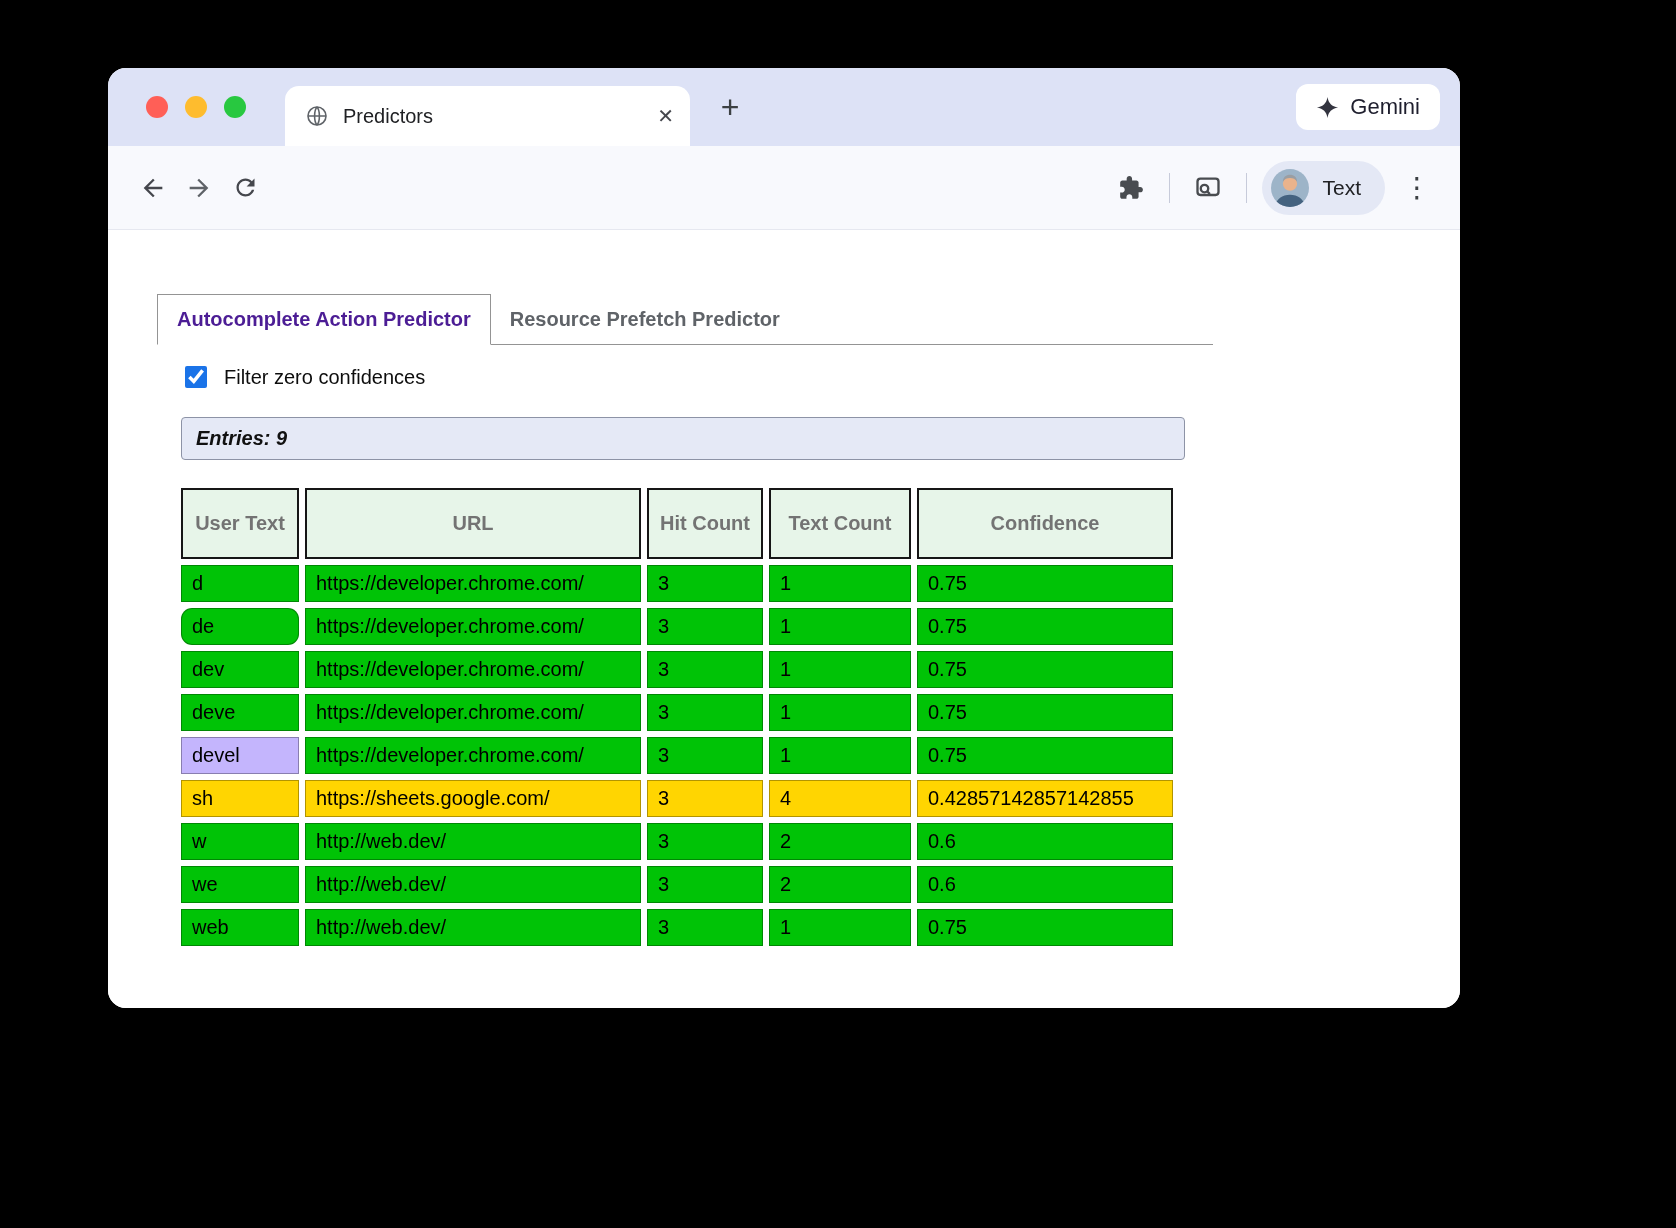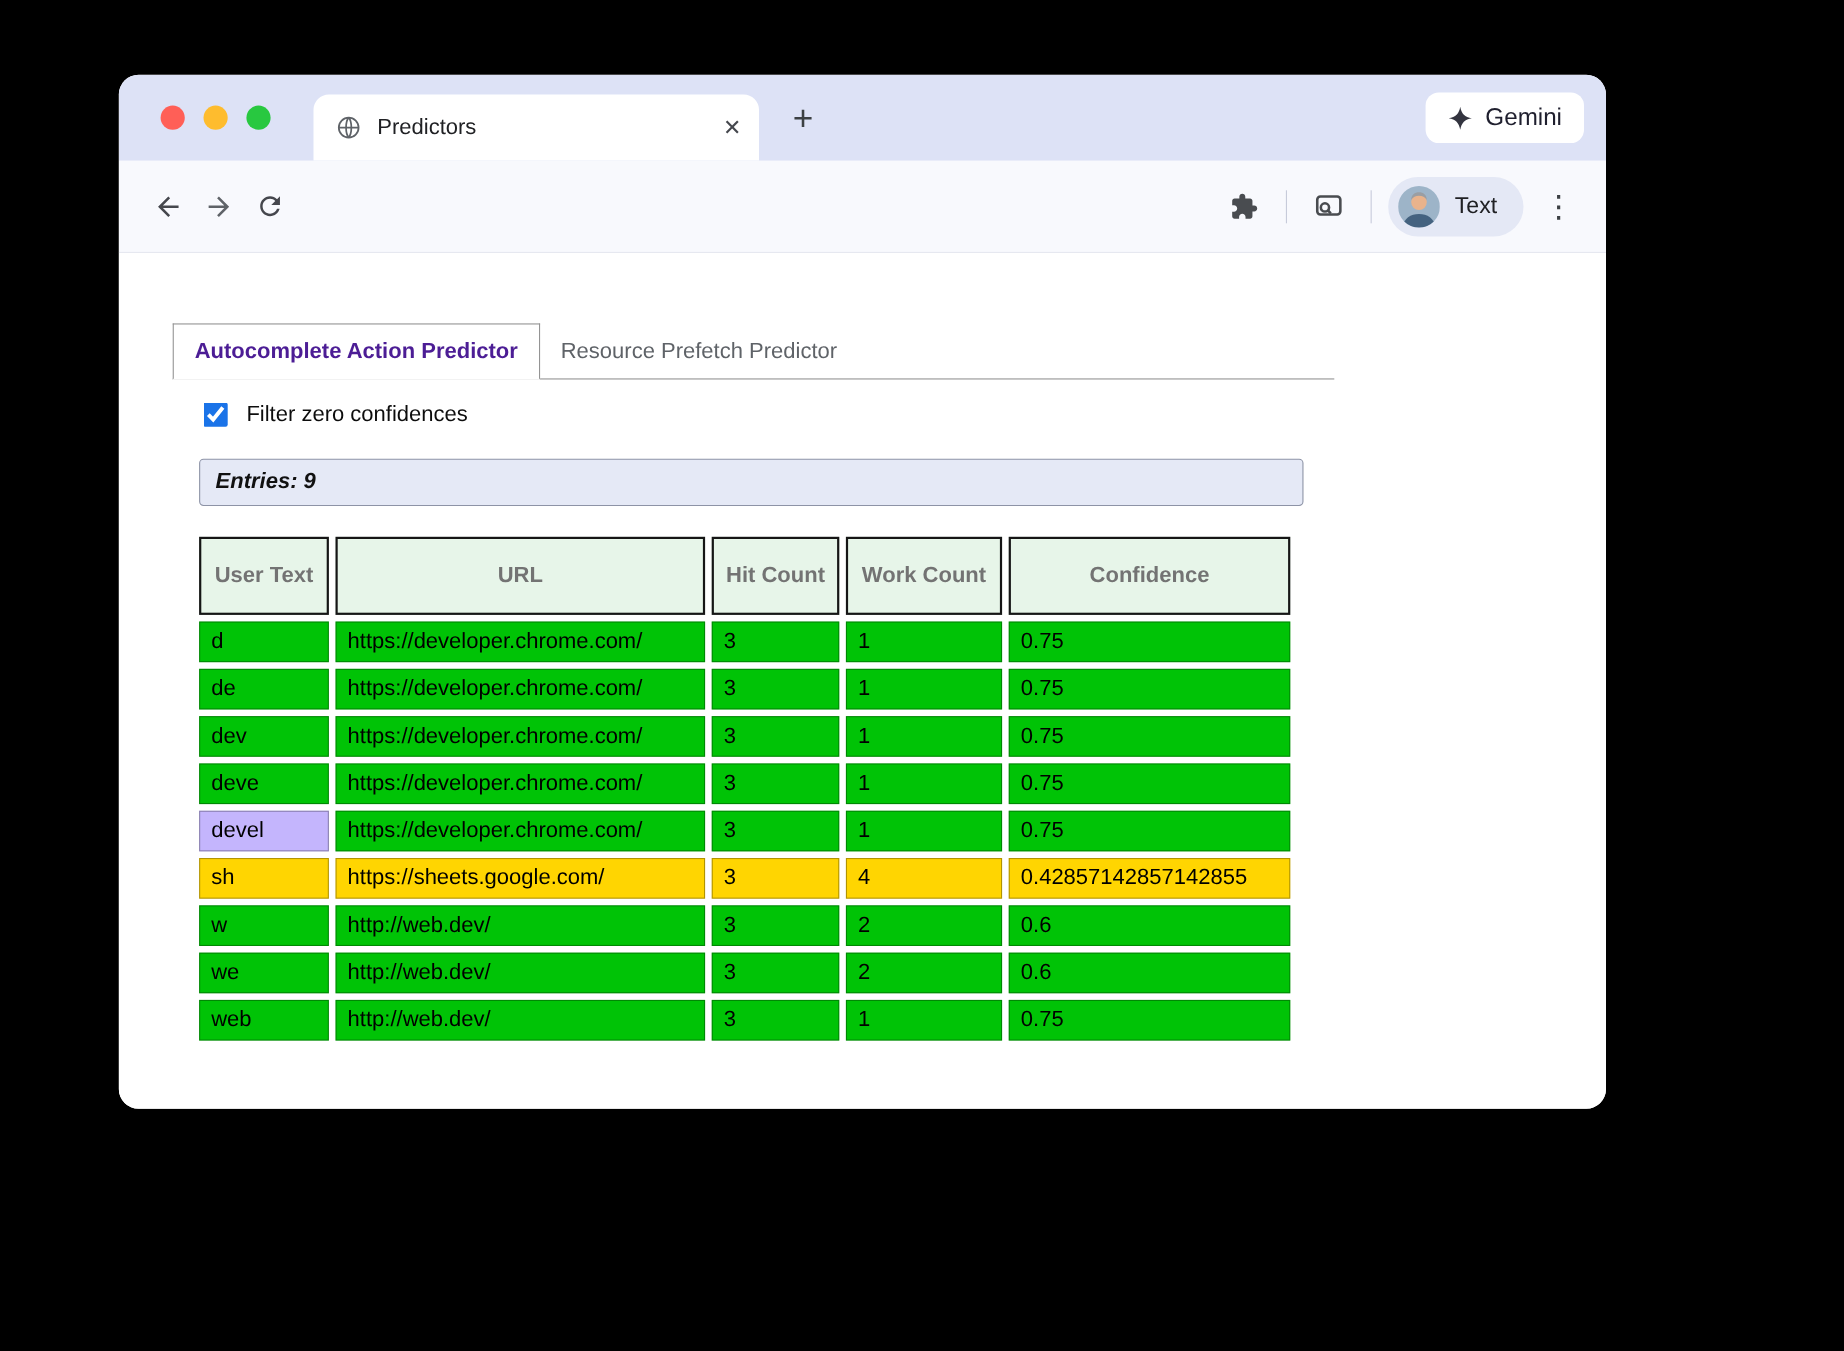--- a/index.html
+++ b/index.html
@@ -56,21 +56,21 @@
   .url-text { margin-left:16px; font-size:21px; color:#202124; flex:1; white-space:nowrap; }
   .right-group { margin-left:auto; display:flex; align-items:center; gap:15px; }
   .sep { width:1px; height:30px; background:#c7cbda; }
   .profile-pill { height:54px; background:#e4e8f5; border-radius:27px; display:flex; align-items:center; gap:13px; padding:0 24px 0 9px; }
   .avatar { width:38px; height:38px; border-radius:50%; overflow:hidden; flex:none; }
   .profile-name { font-size:21px; color:#202124; }
   .menu-dots { font-size:28px; color:#3c4043; width:34px; text-align:center; }
   
   .content { background:#fff; height:778px; box-sizing:border-box; padding:64px 0 0 49px; }
   .page-tabs { display:flex; align-items:flex-end; border-bottom:1px solid #949494; width:1056px; }
-  .ptab { font-size:20px; padding:13px 19px; white-space:nowrap; }
+  .ptab { font-size:20px; padding:13px 19px; white-space:nowrap;font-weight:bold; }
   .ptab.active { font-weight:700; color:#4c1d95; background:#fff; border:1px solid #949494; border-bottom:1px solid #fff; margin-bottom:-1px; }
   .ptab.inactive { color:#5f6368; }
   .pred-body { margin-left:24px; margin-top:18px; }
   .filter-row { display:flex; align-items:center; gap:14px; font-size:20px; color:#0d0d0d; }
   .filter-row input { width:22px; height:22px; }
   .entries { margin-top:26px; width:1004px; box-sizing:border-box; background:#e5e9f6;
     border:1px solid #8d93a6; border-radius:4px; padding:9px 14px; font-size:20px; font-weight:700; color:#111;font-style:italic; }
   table.pred { margin-top:22px; margin-left:-6px; border-collapse:separate; border-spacing:6px; table-layout:fixed; }
   table.pred th { background:#e7f5e9; border:2px solid #161616; font-size:20px; font-weight:700;
     padding:22px 10px; box-sizing:border-box; color:#737373; }
@@ -181,34 +181,34 @@
             <col class="c2">
             <col class="c3">
             <col class="c4">
             <col class="c5">
           </colgroup>
         <thead>
           <tr>
               <th style="background-color: rgb(231, 245, 233);">User Text</th>
               <th style="background-color: rgb(231, 245, 233);">URL</th>
               <th style="background-color: rgb(231, 245, 233);">Hit Count</th>
-              <th style="background-color: rgb(231, 245, 233);">Work Count</th>
+              <th style="background-color: rgb(231, 245, 233);">Text Count</th>
               <th style="background-color: rgb(231, 245, 233);">Confidence</th>
             </tr>
         </thead>
         <tbody>
             <tr>
     <td style="background-color: rgb(0, 195, 6);">d</td>
     <td style="background-color: rgb(0, 195, 6);">https://developer.chrome.com/</td>
     <td style="background-color: rgb(0, 195, 6);">3</td>
     <td style="background-color: rgb(0, 195, 6);">1</td>
     <td style="background-color: rgb(0, 195, 6);">0.75</td>
   </tr>
             <tr>
-    <td style="background-color: rgb(0, 195, 6);">de</td>
+    <td style="background-color: rgb(0, 195, 6); border-radius: 11px;">de</td>
     <td style="background-color: rgb(0, 195, 6);">https://developer.chrome.com/</td>
     <td style="background-color: rgb(0, 195, 6);">3</td>
     <td style="background-color: rgb(0, 195, 6);">1</td>
     <td style="background-color: rgb(0, 195, 6);">0.75</td>
   </tr>
             <tr>
     <td style="background-color: rgb(0, 195, 6);">dev</td>
     <td style="background-color: rgb(0, 195, 6);">https://developer.chrome.com/</td>
     <td style="background-color: rgb(0, 195, 6);">3</td>
     <td style="background-color: rgb(0, 195, 6);">1</td>

